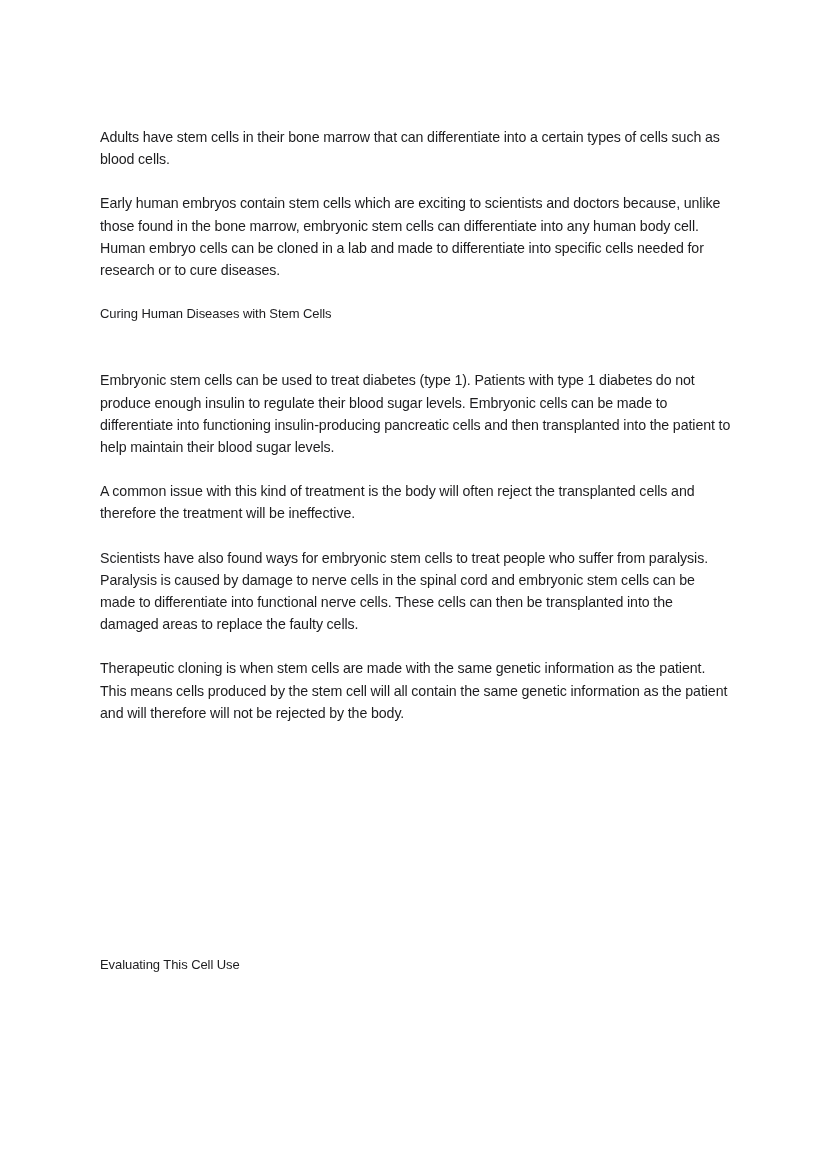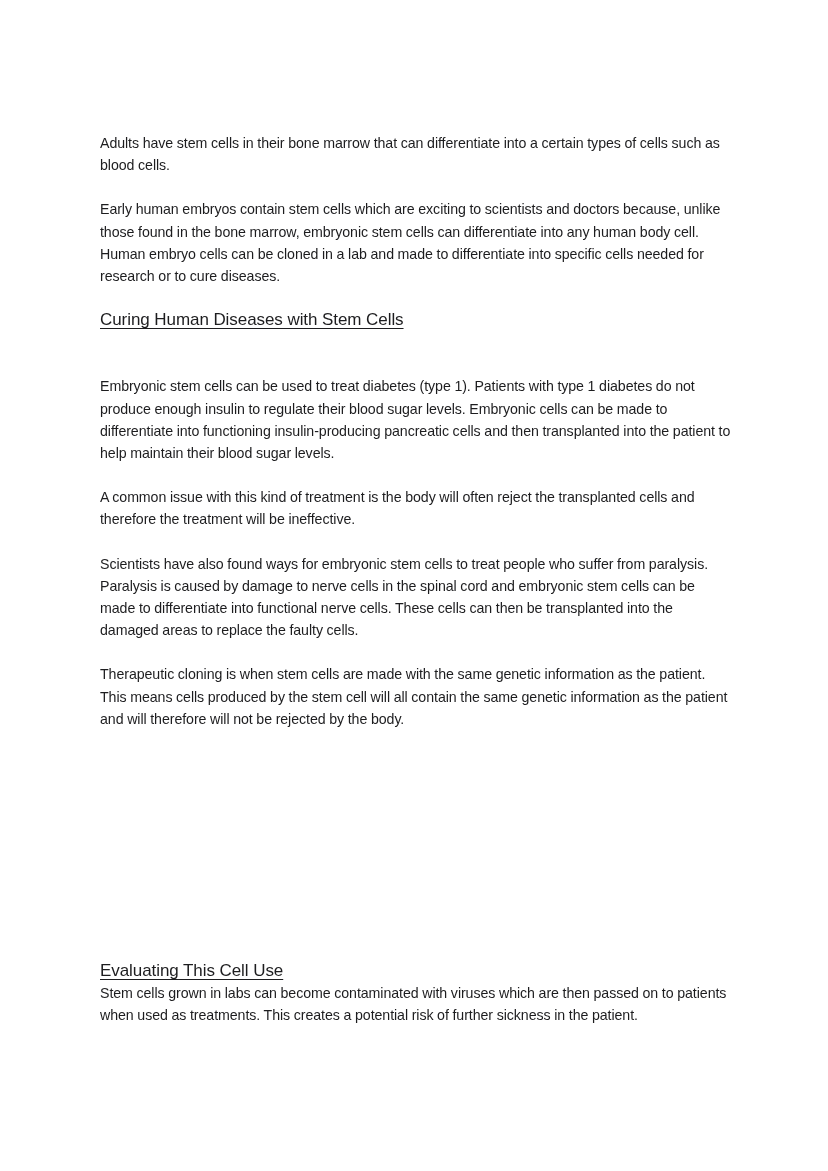--- a/index.html
+++ b/index.html
@@ -6,21 +6,21 @@
     margin: 0;
     padding: 0;
     background: #ffffff;
   }
 
   .page {
     position: relative;
     width: 828px;
     height: 1033px;
     background: #ffffff;
-    margin: 10px auto;
+    margin: 4px auto;
     overflow: hidden;
     font-family: "Liberation Sans", sans-serif;
     -webkit-font-smoothing: antialiased;
   }
 
   .content {
     position: absolute;
     left: 100px;
     top: 122px;
     width: 632px;
@@ -34,26 +34,25 @@
     letter-spacing: -0.07px;
     text-align: left;
     word-spacing: -0.2px;
   }
 
   .para.tight {
     margin-bottom: 0;
   }
 
   .section-heading {
-    font-size: 17px;
+    font-size: 13px;
     line-height: 22.2px;
     color: #1d1d1f;
     margin: 0 0 22px 0;
     letter-spacing: -0.07px;
-    text-decoration: underline;
     text-underline-offset: 2.5px;
     text-decoration-thickness: 1px;
     display: inline-block;
   }
 
   .heading-wrap {
     margin: 0 0 22px 0;
   }
 
   .heading-wrap.tight {
@@ -102,19 +101,18 @@
     <p class="para">Scientists have also found ways for embryonic stem cells to treat people who suffer from paralysis. Paralysis is caused by damage to nerve cells in the spinal cord and embryonic stem cells can be made to differentiate into functional nerve cells. These cells can then be transplanted into the damaged areas to replace the faulty cells.</p>
 
     <p class="para tight">Therapeutic cloning is when stem cells are made with the same genetic information as the patient. This means cells produced by the stem cell will all contain the same genetic information as the patient and will therefore will not be rejected by the body.</p>
 
     <div class="gap-block"></div>
 
     <div class="heading-wrap tight">
       <span class="section-heading">Evaluating This Cell Use</span>
     </div>
 
-    <p class="para">Stem cells grown in labs can become contaminated with viruses which are then passed on to patients when used as treatments. This creates a potential risk of further sickness in the patient.</p>
 
   </div>
 
   <div class="page-number">10</div>
 
 </div>
 
 </body></html>

